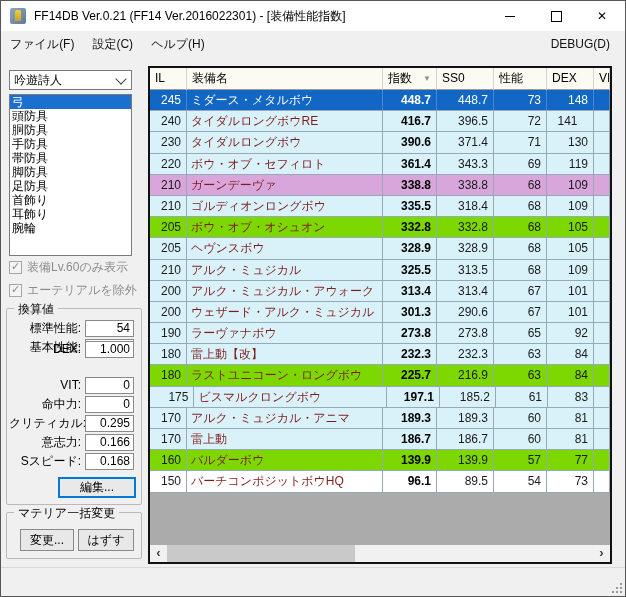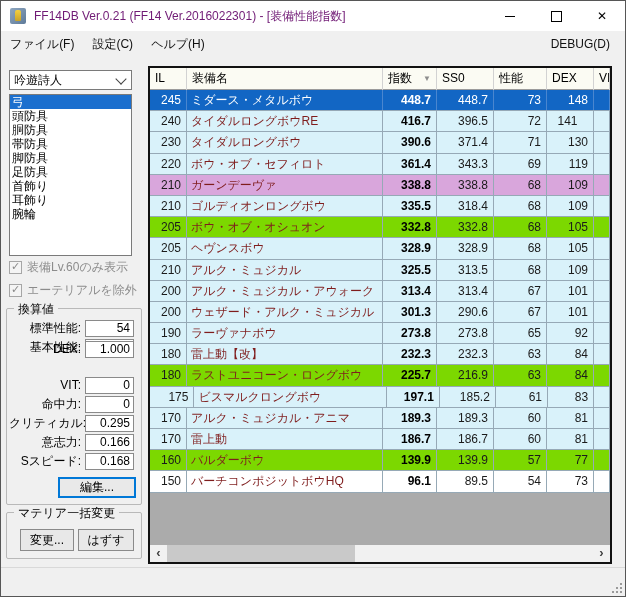--- a/index.html
+++ b/index.html
@@ -3,21 +3,21 @@
 <meta charset="utf-8">
 <style>
   html,body{margin:0;padding:0;}
   body{width:626px;height:597px;font-family:"Liberation Sans","DejaVu Sans",sans-serif;-webkit-font-smoothing:antialiased;}
   .window{position:relative;width:624px;height:595px;background:#F0F0F0;border:1px solid #565656;overflow:hidden;}
 
   
   .titlebar{position:absolute;left:0;top:0;width:624px;height:30px;background:#FFFFFF;}
   .app-icon{position:absolute;left:9px;top:7px;width:16px;height:16px;background:linear-gradient(135deg,#8FA7C0 0%,#5E7A99 100%);border-radius:2px;}
   .app-icon::after{content:"";position:absolute;left:5px;top:2px;width:6px;height:11px;background:linear-gradient(180deg,#F4D03F,#C9A227);border-radius:2px 2px 1px 1px;}
-  .title-text{position:absolute;left:33px;top:0;height:30px;line-height:30px;font-size:12px;color:#701a75;white-space:nowrap;}
+  .title-text{position:absolute;left:33px;top:0;height:30px;line-height:30px;font-size:12px;color:#000000;white-space:nowrap;}
   .winbtn{position:absolute;top:0;width:46px;height:30px;display:flex;align-items:center;justify-content:center;}
   .btn-min{right:92px;}
   .btn-max{right:46px;}
   .btn-close{right:0;}
   .glyph-min{width:10px;height:0;border-top:1px solid #000;}
   .glyph-max{width:9px;height:9px;border:1px solid #000;}
   .glyph-close{font-size:12px;color:#000;line-height:1;}
 
   
   .menubar{position:absolute;left:0;top:30px;width:624px;height:26px;background:#F0F0F0;}
@@ -106,20 +106,21 @@
 
   <div class="combo">
     <span>吟遊詩人</span>
     <span class="combo-arrow"></span>
   </div>
 
   <div class="listbox">
       <div class="lb-item sel">弓</div>
       <div class="lb-item">頭防具</div>
       <div class="lb-item">胴防具</div>
+      <div class="lb-item">手防具</div>
       <div class="lb-item">帯防具</div>
       <div class="lb-item">脚防具</div>
       <div class="lb-item">足防具</div>
       <div class="lb-item">首飾り</div>
       <div class="lb-item">耳飾り</div>
       <div class="lb-item">腕輪</div>
     </div>
 
   <div class="cbrow" style="top:259px;">
     <span class="box"></span>

